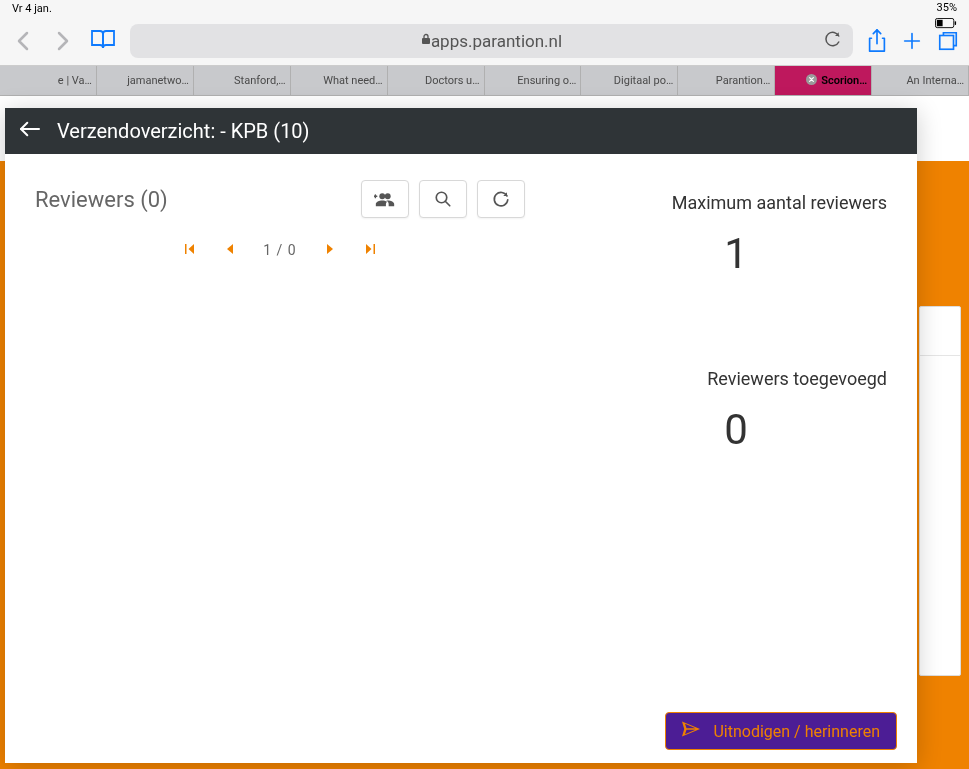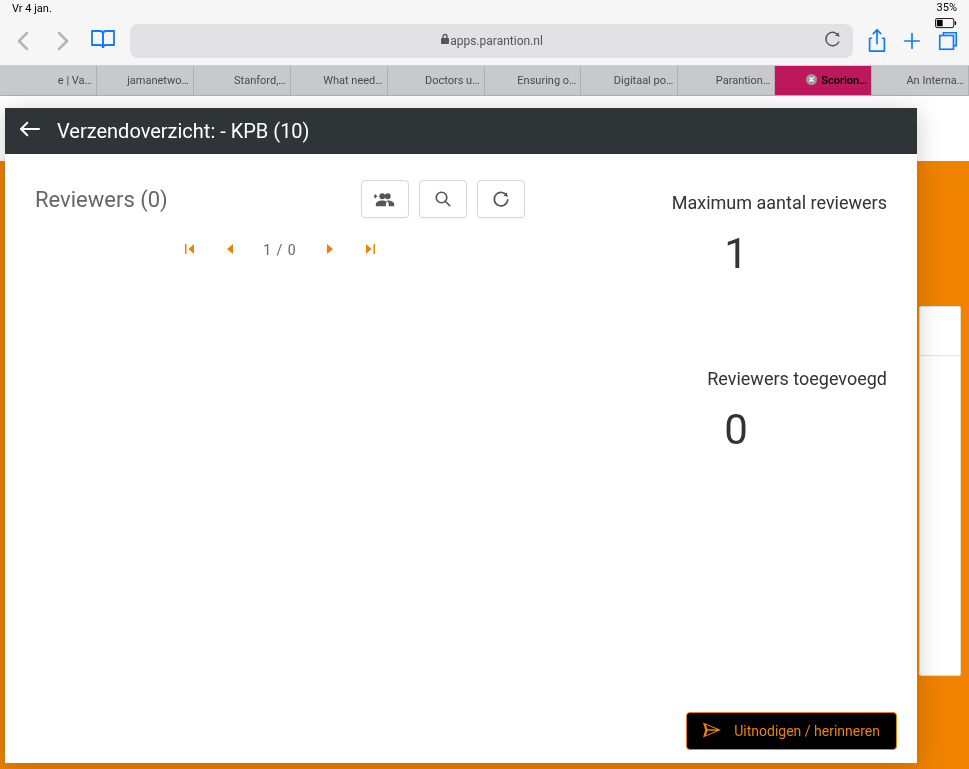--- a/index.html
+++ b/index.html
@@ -54,21 +54,21 @@
     }
     .address-bar {
       flex: 1;
       height: 34px;
       background: #e2e2e4;
       border-radius: 8px;
       display: flex;
       align-items: center;
       justify-content: center;
       color: #555;
-      font-size: 12px;
+      font-size: 17px;
       position: relative;
     }
     .lock-icon {
       font-size: 12px;
     }
     .reload-icon {
       position: absolute;
       right: 12px;
     }
     .toolbar-icon {
@@ -250,23 +250,23 @@
       height: 64px;
       display: flex;
       align-items: center;
       justify-content: flex-end;
       padding: 0 20px;
     }
     .invite-btn {
       height: 38px;
       border: 1px solid #ef8200;
       border-radius: 4px;
-      background: #000000;
+      background: #4c1d95;
       color: #ef8200;
-      font-size: 14px;
+      font-size: 16px;
       padding: 0 16px;
       display: flex;
       align-items: center;
       gap: 13px;
       cursor: pointer;
     }
     .send-icon {
       color: #ef8200;
     }
   </style>

